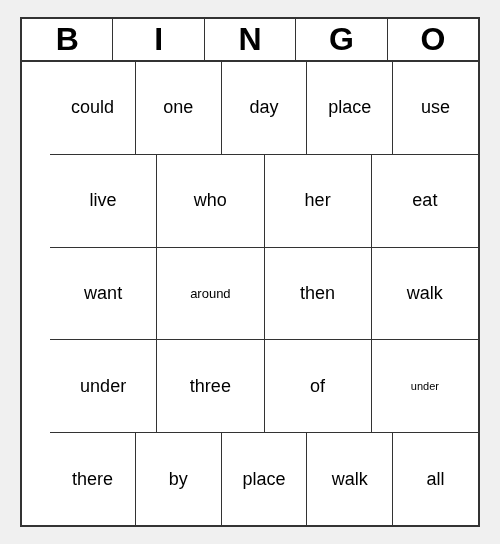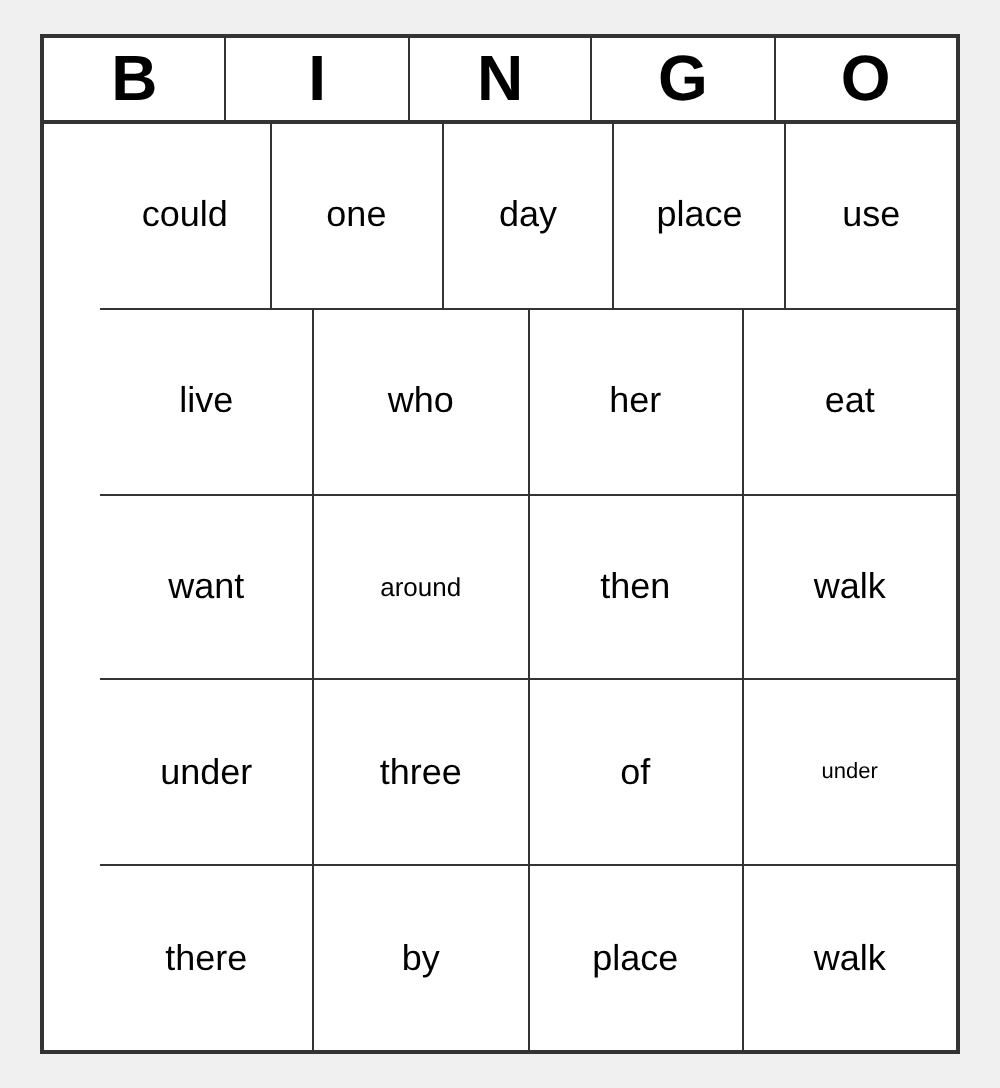--- a/index.html
+++ b/index.html
@@ -121,16 +121,17 @@
       <div class="cell">three</div>
       <div class="cell">of</div>
       <div class="cell x-small-text">under</div>
     </div>
 
     <div class="bingo-row">
       <div class="cell">there</div>
       <div class="cell">by</div>
       <div class="cell">place</div>
       <div class="cell">walk</div>
+      <div class="cell">all</div>
     </div>
 
   </div>
 </div>
 
 </body></html>

